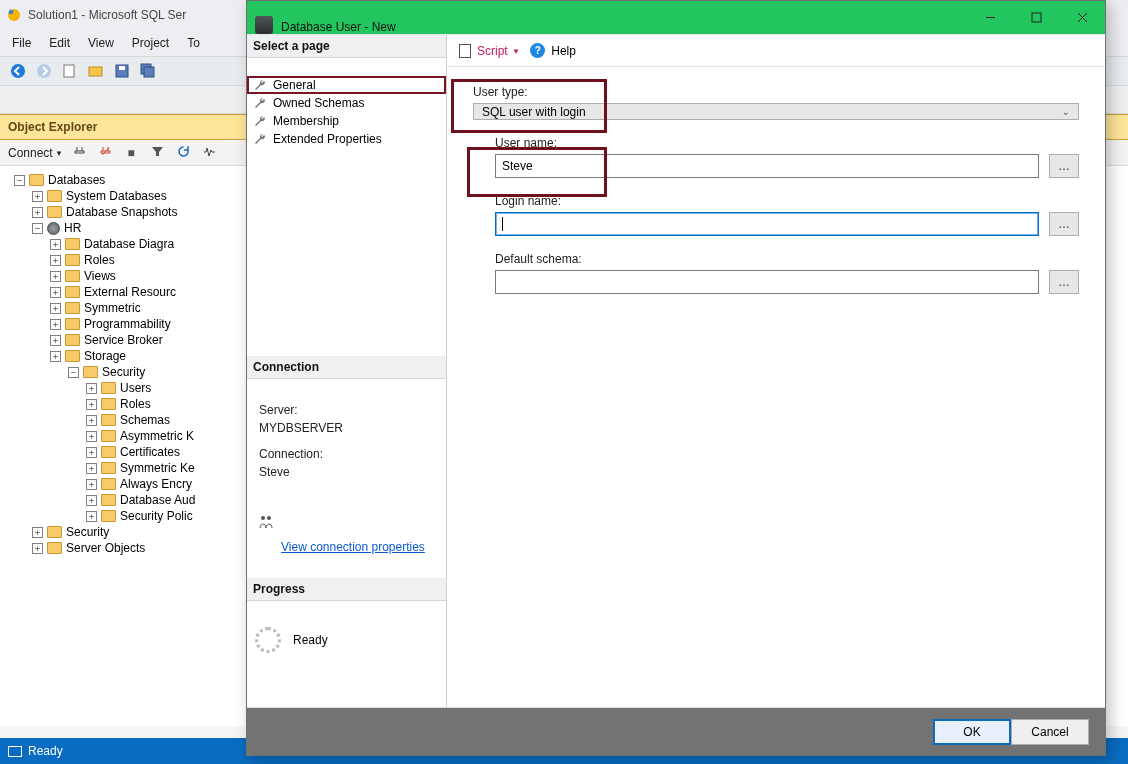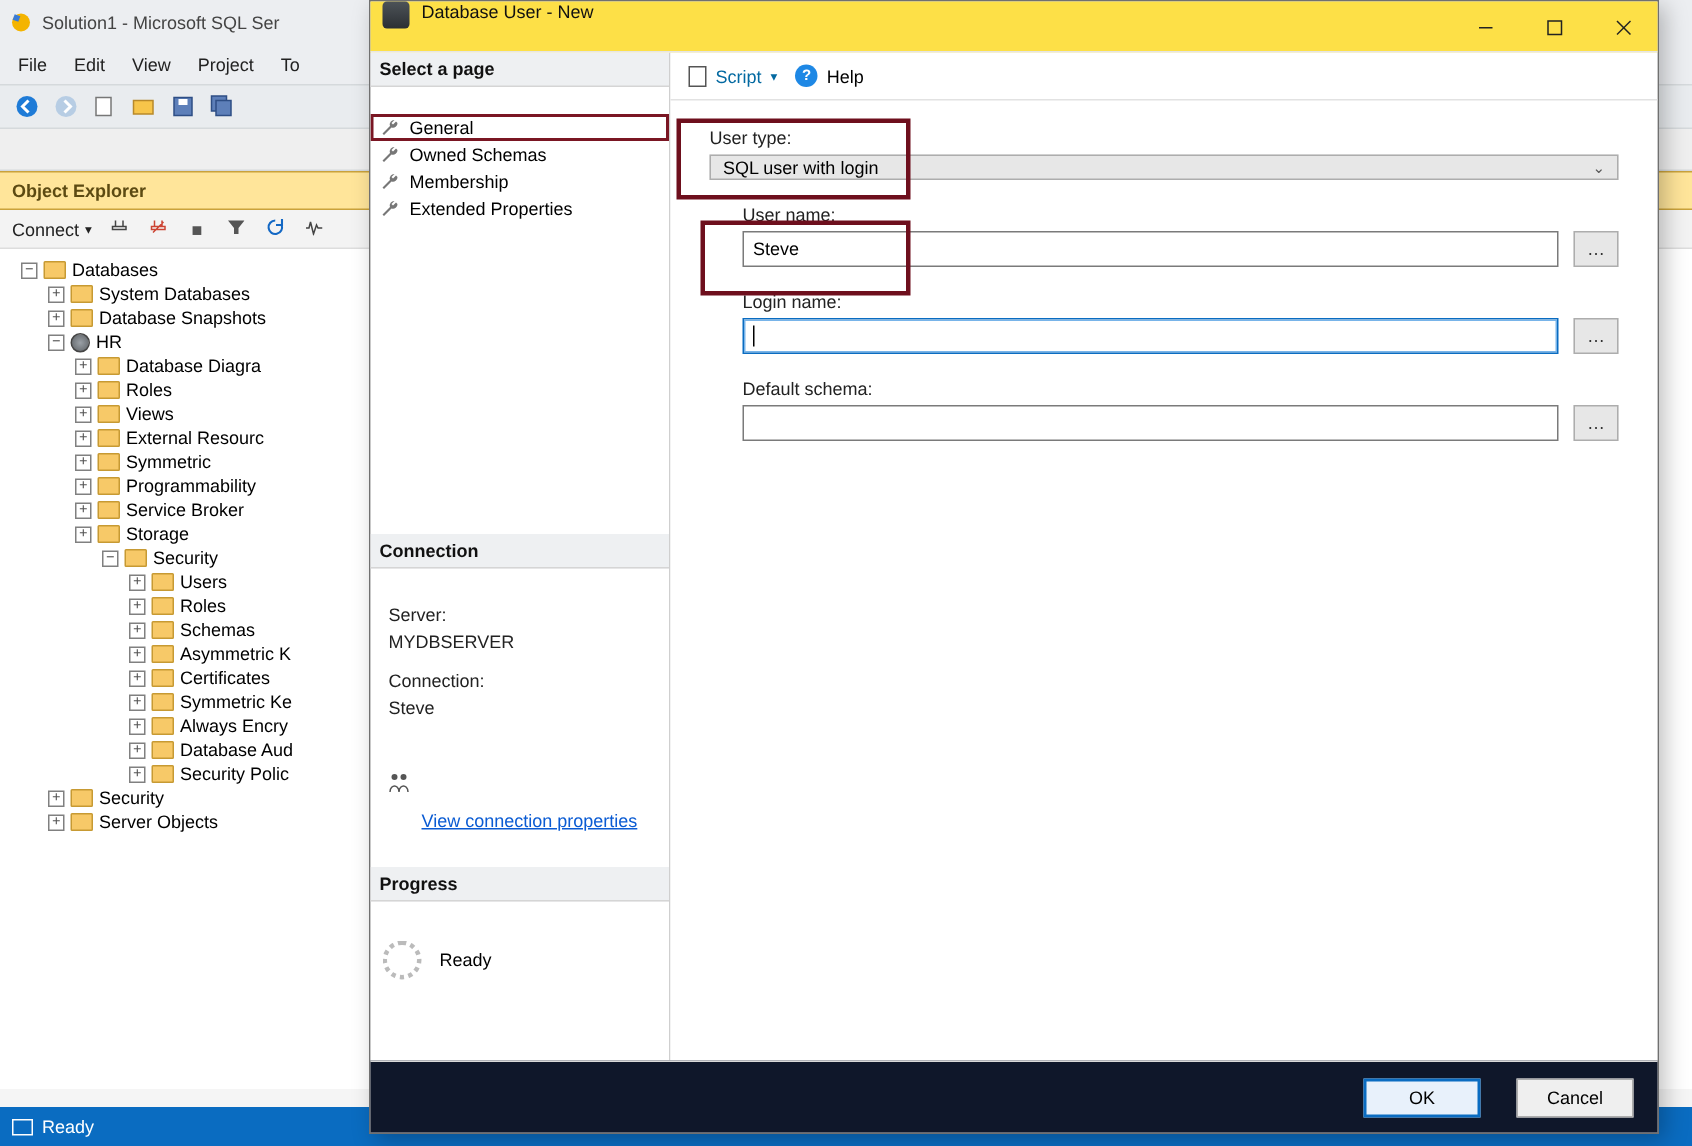--- a/index.html
+++ b/index.html
@@ -70,22 +70,22 @@
     width:14px; height:11px; border:1px solid #fff;
   }
 
   
   .modal {
     position:absolute; left:246px; top:0; width:860px; height:756px;
     background:#fff; border:1px solid #707070; box-shadow: 4px 4px 14px rgba(0,0,0,.25);
     display:flex; flex-direction:column;
   }
   .modal-titlebar {
-    height:34px; display:flex; align-items:flex-start; padding:0 0 0 8px;
-    background:#fde047; border-bottom:1px solid #e5e5e5;
+    height:34px; display:flex; align-items:flex-end; padding:0 0 0 8px;
+    background:#22c55e; border-bottom:1px solid #e5e5e5;
   }
   .modal-titlebar .db-cyl {
     width:18px; height:18px; border-radius:3px;
     background:linear-gradient(#4d5358,#2b2f33);
     display:inline-block; margin-right:8px;
   }
   .modal-title { color:#111; }
   .win-controls { margin-left:auto; display:flex; }
   .win-controls div {
     width:46px; height:34px; display:flex; align-items:center; justify-content:center; color:#222;
@@ -117,21 +117,21 @@
     width:26px; height:26px; border:3px dotted #bbb; border-radius:50%;
   }
 
   .modal-right {
     flex:1; display:flex; flex-direction:column; background:#fff;
   }
   .modal-right-toolbar {
     height:32px; display:flex; align-items:center; gap:12px; padding:0 12px;
     border-bottom:1px solid #e2e2e2;
   }
-  .script-btn { display:flex; align-items:center; gap:6px; color:#0369a1; }
+  .script-btn { display:flex; align-items:center; gap:6px; color:#be185d; }
   .script-btn .sq {
     width:12px; height:14px; border:1.3px solid #555; display:inline-block;
   }
   .help { display:flex; align-items:center; gap:6px; }
   .help-icon {
     width:15px; height:15px; border-radius:50%; background:#1e88e5; color:#fff;
     display:inline-flex; align-items:center; justify-content:center; font-size:10px; font-weight:700;
   }
 
   .form-area { padding:18px 26px; position:relative; }
@@ -157,21 +157,21 @@
     color:#333;
   }
   .row { display:flex; align-items:center; }
 
   .red-box {
     border:3px solid #6e0f1d; position:absolute;
   }
 
   .modal-buttons {
     height:48px; border-top:1px solid #d9d9d9; display:flex; align-items:center;
-    justify-content:flex-end; gap:24px; padding:0 16px; background:#0f172a;
+    justify-content:flex-end; gap:0; padding:0 16px; background:#737373;
   }
   .btn {
     width:78px; height:26px; border:1px solid #adadad; background:#efefef;
     display:flex; align-items:center; justify-content:center;
   }
   .btn.primary { border:2px solid #0a6cc1; background:#e8f1fb; }
 
   .small-icons { width:11px; height:11px; }
 </style>
 </head>

